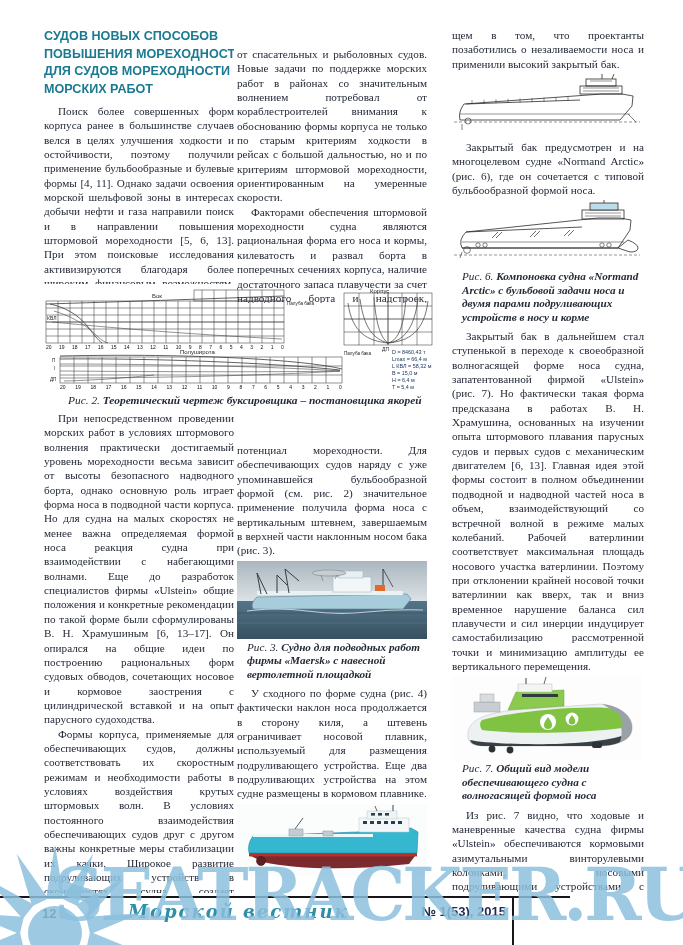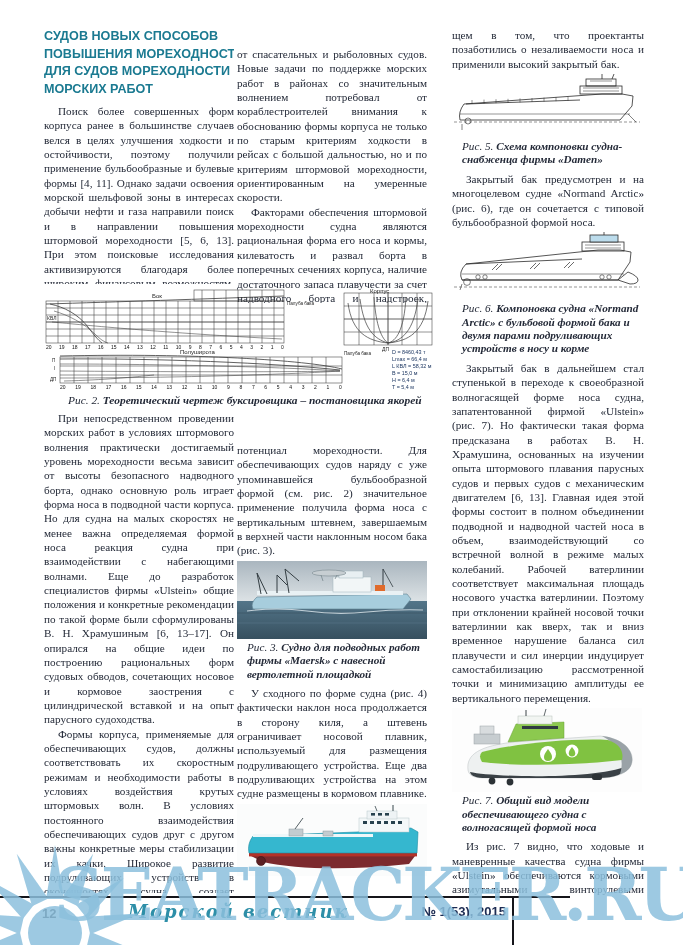--- a/index.html
+++ b/index.html
@@ -340,24 +340,20 @@
           <line x1="131" y1="14" x2="167" y2="14"></line>
           <line x1="131" y1="17" x2="167" y2="17"></line>
         </g>
 
         <line x1="2" y1="48" x2="188" y2="48" stroke-width="0.5" stroke-dasharray="3 2"></line>
         <circle cx="16" cy="47" r="3" stroke-width="0.6"></circle>
         <path d="M10,50 L10,56 M176,40 L184,48" stroke-width="0.6"></path>
       </g>
     </svg>
   </div>
-  <div class="cap">
-    <span class="lab">Рис. 5.</span>
-    <span>Схема компоновки судна-снабженца фирмы «Damen»</span>
-  </div>
 
   <p>Закрытый бак предусмотрен и на многоцелевом судне «Normand Arctic» (рис. 6), где он сочетается с типовой бульбообразной формой носа.</p>
 
   <div class="fig">
     <svg width="190" height="68" viewBox="0 0 190 68">
       <rect x="0" y="0" width="190" height="68" fill="#ffffff"></rect>
       <g stroke="#2b2b2b" stroke-width="0.8" fill="none">
 
         <path d="M10,48 L166,48 L176,40 Q186,44 186,48 Q186,52 178,52 L172,50 L166,48"></path>
         <path d="M10,48 L166,48 L178,30 L179,20 L168,18 L146,18 L14,32 Q6,40 10,48 Z"></path>
@@ -384,21 +380,21 @@
           <circle cx="33" cy="45" r="2.2" stroke-width="0.6"></circle>
 
         <circle cx="15" cy="50" r="3.4" stroke-width="0.6"></circle>
         <path d="M10,52 L8,58" stroke-width="0.6"></path>
         <line x1="2" y1="55" x2="188" y2="55" stroke-width="0.5" stroke-dasharray="3 2"></line>
       </g>
     </svg>
   </div>
   <div class="cap">
     <span class="lab">Рис. 6.</span>
-    <span>Компоновка судна «Normand Arctic» с бульбовой формой бака и двумя парами подруливающих устройств в носу и корме</span>
+    <span>Компоновка судна «Normand Arctic» с бульбовой задачи носа и двумя парами подруливающих устройств в носу и корме</span>
   </div>
 
   <p>Закрытый бак в дальнейшем стал ступенькой в переходе к своеобразной волногасящей форме носа судна, запатентованной фирмой «Ulstein» (рис. 7). Но фактически такая форма предсказана в работах В. Н. Храмушина, основанных на изучении опыта штормового плавания парусных судов и первых судов с механическим двигателем [6, 13]. Главная идея этой формы состоит в полном объединении подводной и надводной частей носа в объем, взаимодействующий со встречной волной в режиме малых колебаний. Рабочей ватерлинии соответствует максимальная площадь носового участка ватерлинии. Поэтому при отклонении крайней носовой точки ватерлинии как вверх, так и вниз временное нарушение баланса сил плавучести и сил инерции индуцирует самостабилизацию рассмотренной точки и минимизацию амплитуды ее вертикального перемещения.</p>
 
   <div class="fig">
     <svg width="190" height="84" viewBox="0 0 190 84">
       <rect x="0" y="0" width="190" height="84" fill="#fdfdfd"></rect>
 
       <path d="M16,62 C14,46 28,38 62,34 L148,28 C170,30 182,42 180,54 C178,64 166,70 146,70 L34,70 C22,70 17,68 16,62 Z" fill="#eef1f1" stroke="#c2c8ca" stroke-width="0.6"></path>
 

